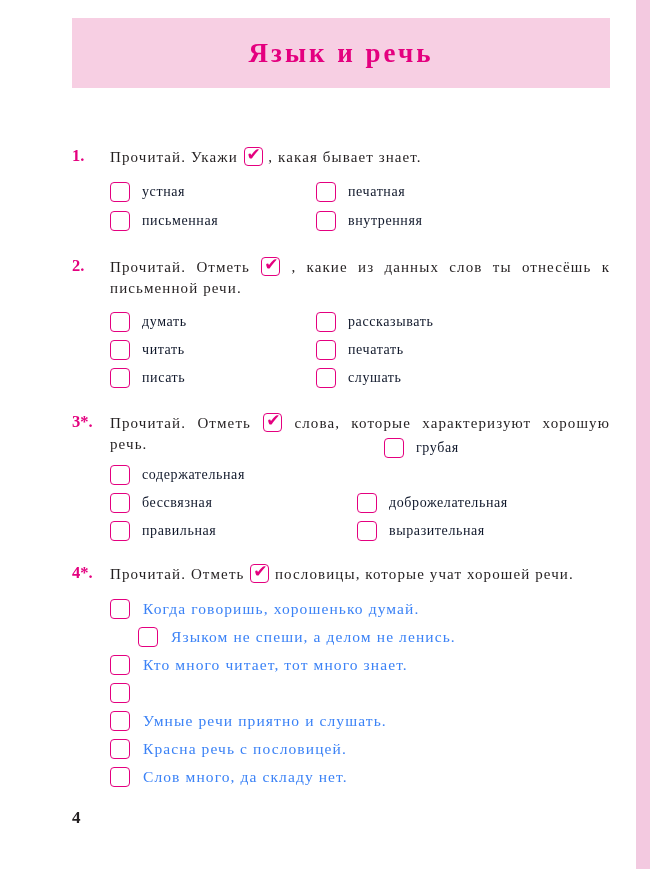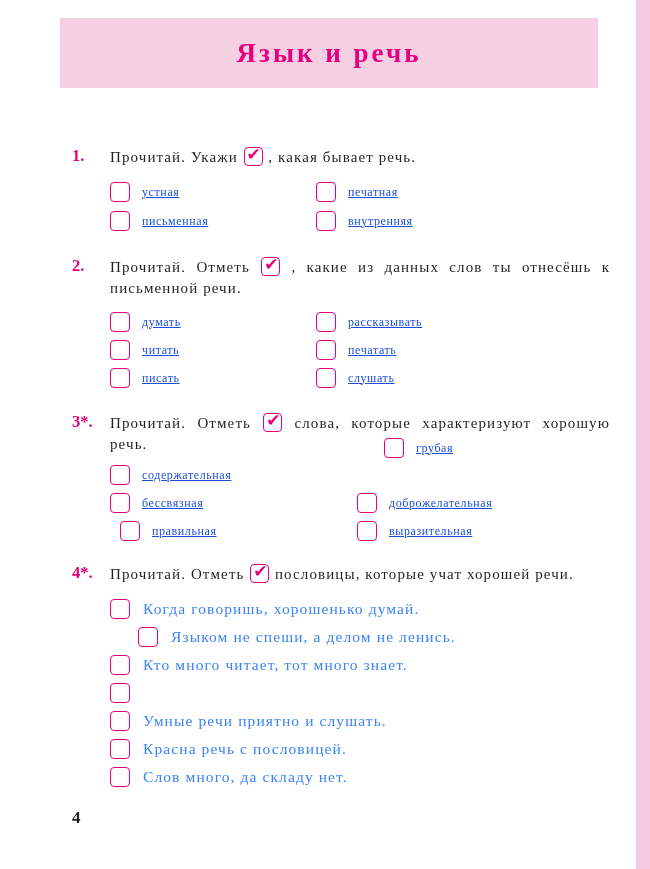--- a/index.html
+++ b/index.html
@@ -32,21 +32,21 @@
     position: absolute;
     left: 0;
     top: 0;
     width: 636px;
     height: 869px;
     box-sizing: border-box;
     padding: 0;
   }
   .title-band {
     position: absolute;
-    left: 60px;
+    left: 72px;
     top: 18px;
     width: 538px;
     height: 70px;
     background: #f7cfe3;
     display: flex;
     align-items: center;
     justify-content: center;
   }
   .title-band .title-text {
     color: #e4007f;
@@ -128,25 +128,24 @@
   .opt {
     position: absolute;
     display: flex;
     align-items: center;
   }
   .opt .cb {
     flex: 0 0 auto;
     margin-right: 12px;
   }
   .opt .lbl {
-    font-size: 12px;
-    color: #1d4ed8;
+    font-size: 14px;
+    color: #0f172a;
     letter-spacing: 0.6px;
     white-space: nowrap;
-    text-decoration: underline;
   }
 
   .list-row {
     position: absolute;
     display: flex;
     align-items: center;
     left: 110px;
   }
   .list-row .cb { margin-right: 13px; }
   .list-row .lbl {
@@ -177,21 +176,21 @@
     <div class="title-band">
       <span class="title-text">Язык  и  речь</span>
     </div>
 
 
     <div class="task" style="top:146px;">
       <div class="task-num">1.</div>
       <div class="task-text">
         <span class="sp">Прочитай.  Укажи</span>
         <span class="cb cb-inline"><span class="tick">✔</span></span>
-        <span class="sp">, какая  бывает  речь.</span>
+        <span class="sp">, какая  бывает  знает.</span>
       </div>
     </div>
     <div class="options">
       <div class="opt" style="left:110px; top:182px;">
         <span class="cb"></span>
         <span class="lbl">устная</span>
       </div>
       <div class="opt" style="left:316px; top:182px;">
         <span class="cb"></span>
         <span class="lbl">печатная</span>
@@ -259,21 +258,21 @@
         <span class="lbl">грубая</span>
       </div>
       <div class="opt" style="left:110px; top:493px;">
         <span class="cb"></span>
         <span class="lbl">бессвязная</span>
       </div>
       <div class="opt" style="left:357px; top:493px;">
         <span class="cb"></span>
         <span class="lbl">доброжелательная</span>
       </div>
-      <div class="opt" style="left:120px; top:521px;">
+      <div class="opt" style="left:110px; top:521px;">
         <span class="cb"></span>
         <span class="lbl">правильная</span>
       </div>
       <div class="opt" style="left:357px; top:521px;">
         <span class="cb"></span>
         <span class="lbl">выразительная</span>
       </div>
     </div>
 
     <div class="task" style="top:563px;">

